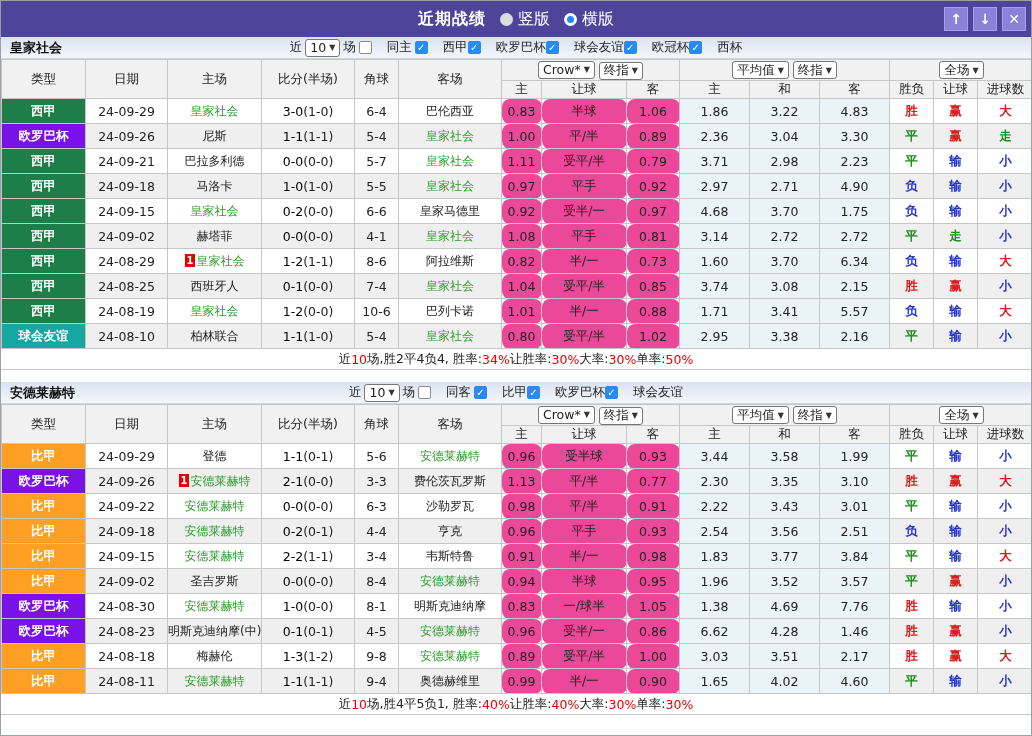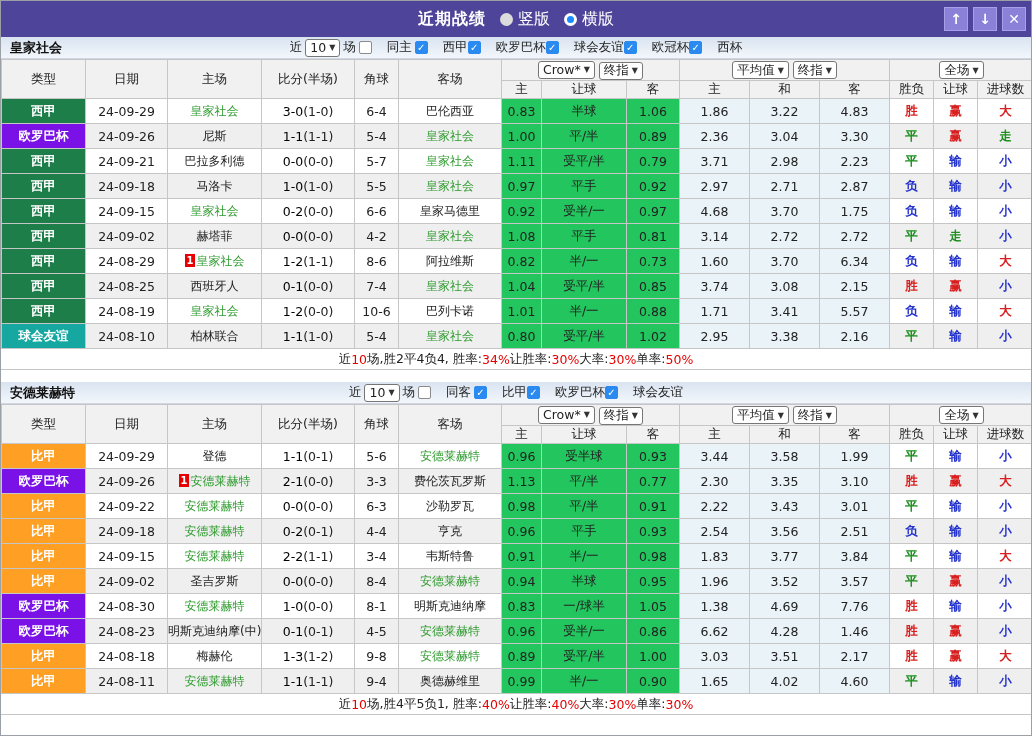--- a/index.html
+++ b/index.html
@@ -30,21 +30,21 @@
 
   
   table { border-collapse:collapse; table-layout:fixed; width:1032px; }
   th, td { border:1px solid #c6c6c6; text-align:center; padding:0; white-space:nowrap; overflow:hidden; font-weight:normal; }
   thead th { background:#f1f1f1; font-size:12.5px; color:#222; }
   thead tr.dd-row th { height:21px; }
   thead tr.sub-row th { height:18px; }
   tbody td { height:25px; font-size:12.5px; }
   tbody tr:nth-child(odd) td { background:#ffffff; }
   tbody tr:nth-child(even) td { background:#efefef; }
-  tbody tr td.crow-cell { background:#22c55e; }
+  tbody tr td.crow-cell { background:#ec4899;border-radius:8px; }
   tbody tr td.avg-cell { background:#e9f3f8; }
   td.lg { color:#fff; font-weight:bold; font-size:12.5px; }
   td.team { font-size:12px; }
   .hl { color:#2e9b2e; }
   .score-red { color:#000000; }
   .flag { display:inline-block; background:#e60000; color:#fff; font-size:10px; font-weight:bold; padding:0 2px; margin-right:1px; line-height:13px; vertical-align:1px; }
   td.res { font-weight:bold; }
 
   
   .summary { height:21px; display:flex; align-items:center; justify-content:center; font-size:12.5px; border-bottom:1px solid #c6c6c6; background:#fff; }
@@ -237,21 +237,21 @@
             <td>24-09-18</td>
             <td class="team"><span>马洛卡</span></td>
             <td><span class="score-red">1-0</span><span>(1-0)</span></td>
             <td>5-5</td>
             <td class="team"><span class="hl">皇家社会</span></td>
             <td class="crow-cell">0.97</td>
             <td class="crow-cell">平手</td>
             <td class="crow-cell">0.92</td>
             <td class="avg-cell">2.97</td>
             <td class="avg-cell">2.71</td>
-            <td class="avg-cell">2.87</td>
+            <td class="avg-cell">4.90</td>
             <td class="res" style="color: rgb(36, 51, 204);">负</td>
             <td class="res" style="color: rgb(36, 51, 204);">输</td>
             <td class="res" style="color: rgb(36, 51, 204);">小</td>
           </tr>
           <tr>
             <td class="lg" style="background: rgb(30, 126, 74);">西甲</td>
             <td>24-09-15</td>
             <td class="team"><span class="hl">皇家社会</span></td>
             <td><span class="score-red">0-2</span><span>(0-0)</span></td>
             <td>6-6</td>
@@ -264,21 +264,21 @@
             <td class="avg-cell">1.75</td>
             <td class="res" style="color: rgb(36, 51, 204);">负</td>
             <td class="res" style="color: rgb(36, 51, 204);">输</td>
             <td class="res" style="color: rgb(36, 51, 204);">小</td>
           </tr>
           <tr>
             <td class="lg" style="background: rgb(30, 126, 74);">西甲</td>
             <td>24-09-02</td>
             <td class="team"><span>赫塔菲</span></td>
             <td><span class="score-red">0-0</span><span>(0-0)</span></td>
-            <td>4-2</td>
+            <td>4-1</td>
             <td class="team"><span class="hl">皇家社会</span></td>
             <td class="crow-cell">1.08</td>
             <td class="crow-cell">平手</td>
             <td class="crow-cell">0.81</td>
             <td class="avg-cell">3.14</td>
             <td class="avg-cell">2.72</td>
             <td class="avg-cell">2.72</td>
             <td class="res" style="color: rgb(30, 142, 30);">平</td>
             <td class="res" style="color: rgb(30, 142, 30);">走</td>
             <td class="res" style="color: rgb(36, 51, 204);">小</td>

